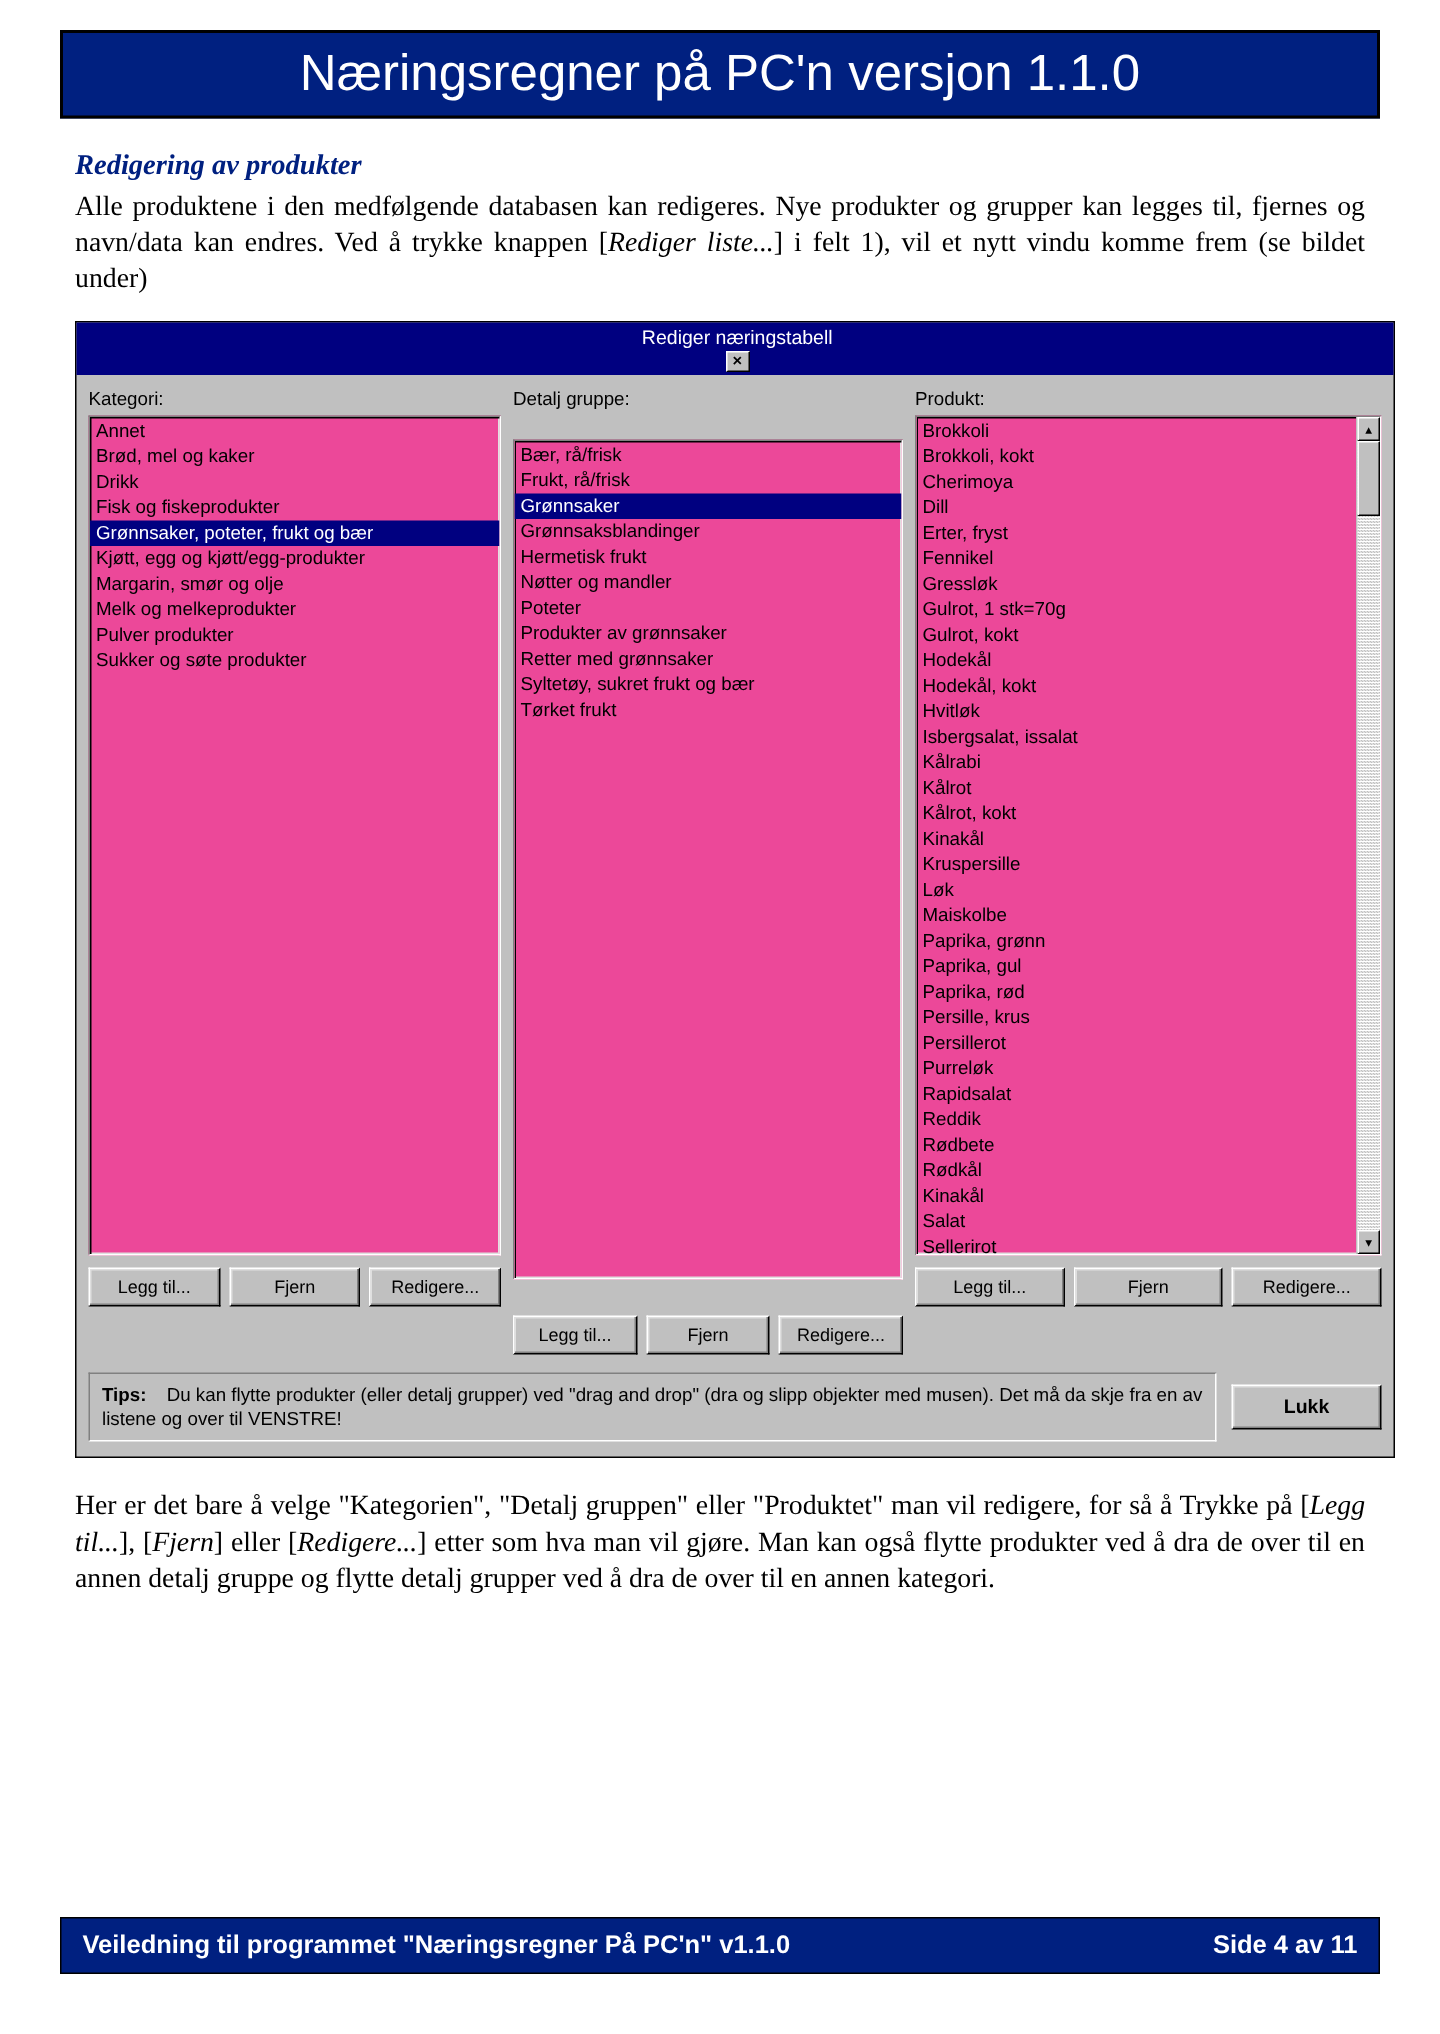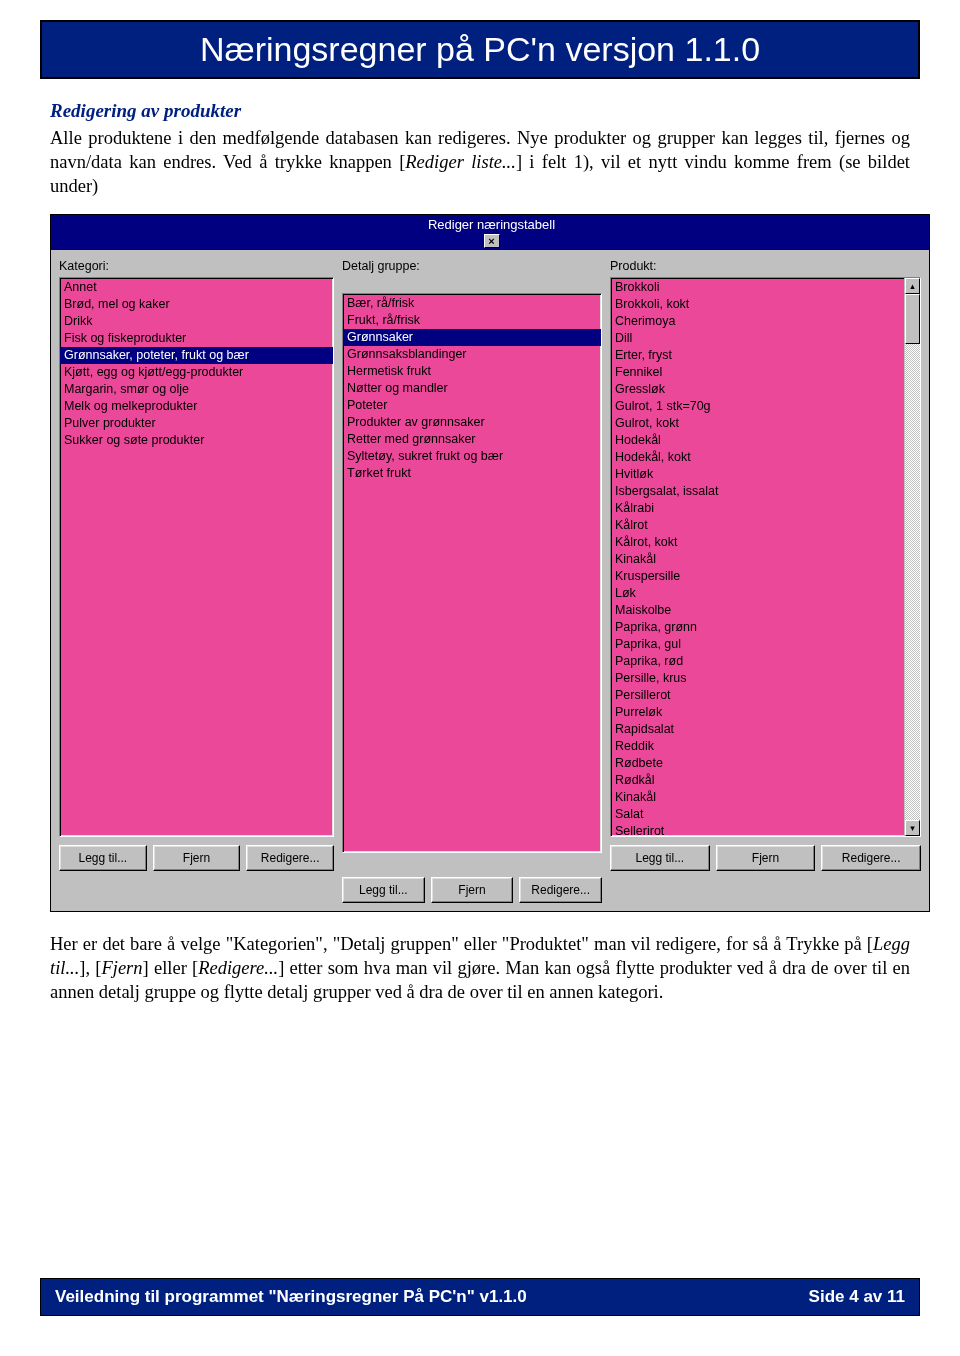--- a/index.html
+++ b/index.html
@@ -323,20 +323,27 @@
             </div>
           </div>
           <div class="btn-row">
             <div class="win-btn">Legg til...</div>
             <div class="win-btn">Fjern</div>
             <div class="win-btn">Redigere...</div>
           </div>
         </div>
 
       </div>
+      <div class="tips-row">
+        <div class="tips-box">
+          <b>Tips:</b>
+          <span>Du kan flytte produkter (eller detalj grupper) ved "drag and drop" (dra og slipp objekter med musen). Det må da skje fra en av listene og over til VENSTRE!</span>
+        </div>
+        <div class="lukk-btn">Lukk</div>
+      </div>
     </div>
 
     <p class="para">
       <span>Her er det bare å velge "Kategorien", "Detalj gruppen" eller "Produktet" man vil redigere, for så å Trykke på [</span><span class="italic">Legg til...</span><span>], [</span><span class="italic">Fjern</span><span>] eller [</span><span class="italic">Redigere...</span><span>] etter som hva man vil gjøre. Man kan også flytte produkter ved å dra de over til en annen detalj gruppe og flytte detalj grupper ved å dra de over til en annen kategori.</span>
     </p>
 
   </div>
 </div>
 
 <div class="footer-bar">

